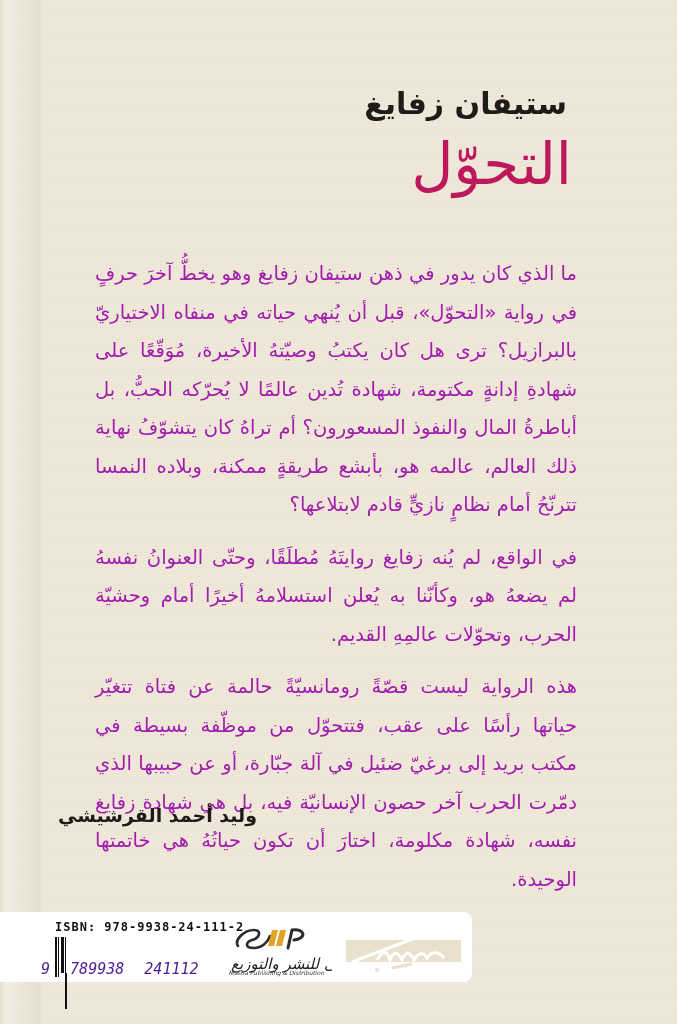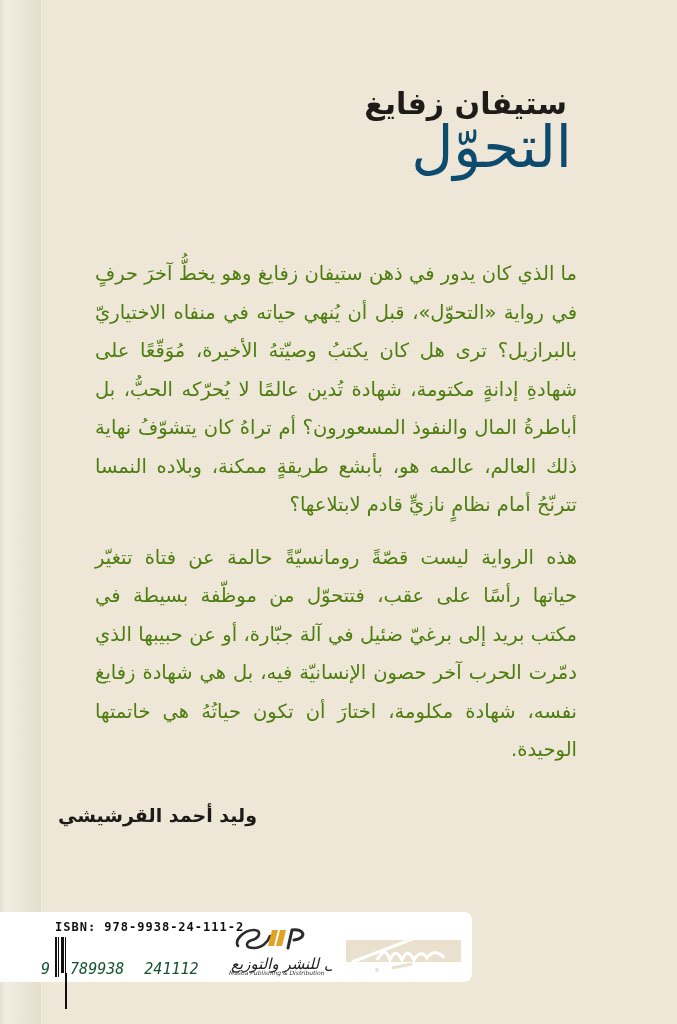--- a/index.html
+++ b/index.html
@@ -21,28 +21,28 @@
     background: linear-gradient(90deg, rgba(0,0,0,0.04), rgba(255,255,255,0.35), rgba(0,0,0,0.03));
   }
   .author {
     position: absolute; top: 86px; right: 110px;
     font-size: 30px; font-weight: bold; color: #1e1b18;
     direction: rtl; font-family: "DejaVu Sans", sans-serif;
     letter-spacing: -1px;
     text-align: center;
   }
   .title {
-    position: absolute; top: 113px; right: 105px;
-    font-size: 58px; color: #0c4a6e;
+    position: absolute; top: 130px; right: 105px;
+    font-size: 58px; color: #be185d;
     direction: rtl; font-family: "DejaVu Sans", sans-serif;
   }
   .blurb {
     position: absolute; left: 95px; right: 100px; top: 255px;
     direction: rtl; text-align: justify;
-    font-size: 19.5px; line-height: 38.5px; color: #4d7c0f;
+    font-size: 19.5px; line-height: 38.5px; color: #a21caf;
     font-family: "DejaVu Sans", sans-serif;
   }
   .blurb p { margin: 0 0 14px 0; text-align-last: right; }
   .signature {
     position: absolute; right: 420px; top: 788px;
     direction: rtl; font-weight: bold; font-size: 19px; color: #1d1a17;
     font-family: "DejaVu Sans", sans-serif; white-space: nowrap; margin-top: 16px;
   }
   .barcode-strip {
     position: absolute; left: 0; top: 912px; width: 332px; height: 70px;
@@ -54,21 +54,21 @@
     letter-spacing: 1px; color: #111; font-weight: bold;
   }
   .barcode {
     position: absolute; left: 55px; top: 937px; width: 150px; height: 36px;
     display: flex; align-items: stretch;
   }
   .barcode i { display: block; background: #111; height: 100%; }
   .barcode b { display: block; height: 100%; }
   .barcode-digits {
     position: absolute; left: 40px; top: 960px;
-    font-family: "DejaVu Sans Mono", monospace; font-size: 15px; color: #14532d;
+    font-family: "DejaVu Sans Mono", monospace; font-size: 15px; color: #4c1d95;
     background: transparent; white-space: pre;
   }
   .barcode-digits span { background: #fff; padding: 0 1px; }
   .pub-logo {
     position: absolute; left: 232px; top: 922px; width: 80px; height: 32px;
   }
   .pub-ar {
     position: absolute; left: 231px; top: 955px; font-size: 15px; color: #222;
     direction: rtl; font-family: "DejaVu Sans", sans-serif;
   }
@@ -88,20 +88,21 @@
 
 
 <div class="cover"></div>
 <div class="spine-line"></div>
 
 <div class="author">ستيفان زفايغ</div>
 <div class="title">التحوّل</div>
 
 <div class="blurb">
   <p>ما الذي كان يدور في ذهن ستيفان زفايغ وهو يخطُّ آخرَ حرفٍ في رواية «التحوّل»، قبل أن يُنهي حياته في منفاه الاختياريّ بالبرازيل؟ ترى هل كان يكتبُ وصيّتهُ الأخيرة، مُوَقّعًا على شهادةِ إدانةٍ مكتومة، شهادة تُدين عالمًا لا يُحرّكه الحبُّ، بل أباطرةُ المال والنفوذ المسعورون؟ أم تراهُ كان يتشوّفُ نهاية ذلك العالم، عالمه هو، بأبشع طريقةٍ ممكنة، وبلاده النمسا تترنّحُ أمام نظامٍ نازيٍّ قادم لابتلاعها؟</p>
+  <p>في الواقع، لم يُنه زفايغ روايتَهُ مُطلَقًا، وحتّى العنوانُ نفسهُ لم يضعهُ هو، وكأنّنا به يُعلن استسلامهُ أخيرًا أمام وحشيّة الحرب، وتحوّلات عالمِهِ القديم.</p>
   <p>هذه الرواية ليست قصّةً رومانسيّةً حالمة عن فتاة تتغيّر حياتها رأسًا على عقب، فتتحوّل من موظّفة بسيطة في مكتب بريد إلى برغيّ ضئيل في آلة جبّارة، أو عن حبيبها الذي دمّرت الحرب آخر حصون الإنسانيّة فيه، بل هي شهادة زفايغ نفسه، شهادة مكلومة، اختارَ أن تكون حياتُهُ هي خاتمتها الوحيدة.</p>
 </div>
 
 <div class="signature">وليد أحمد القرشيشي</div>
 
 <div class="barcode-strip"></div>
 <div class="isbn-text">ISBN: 978-9938-24-111-2</div>
 <div class="barcode">
   <i style="width:2px;height:110%"></i>
     <b style="width:1px"></b>

